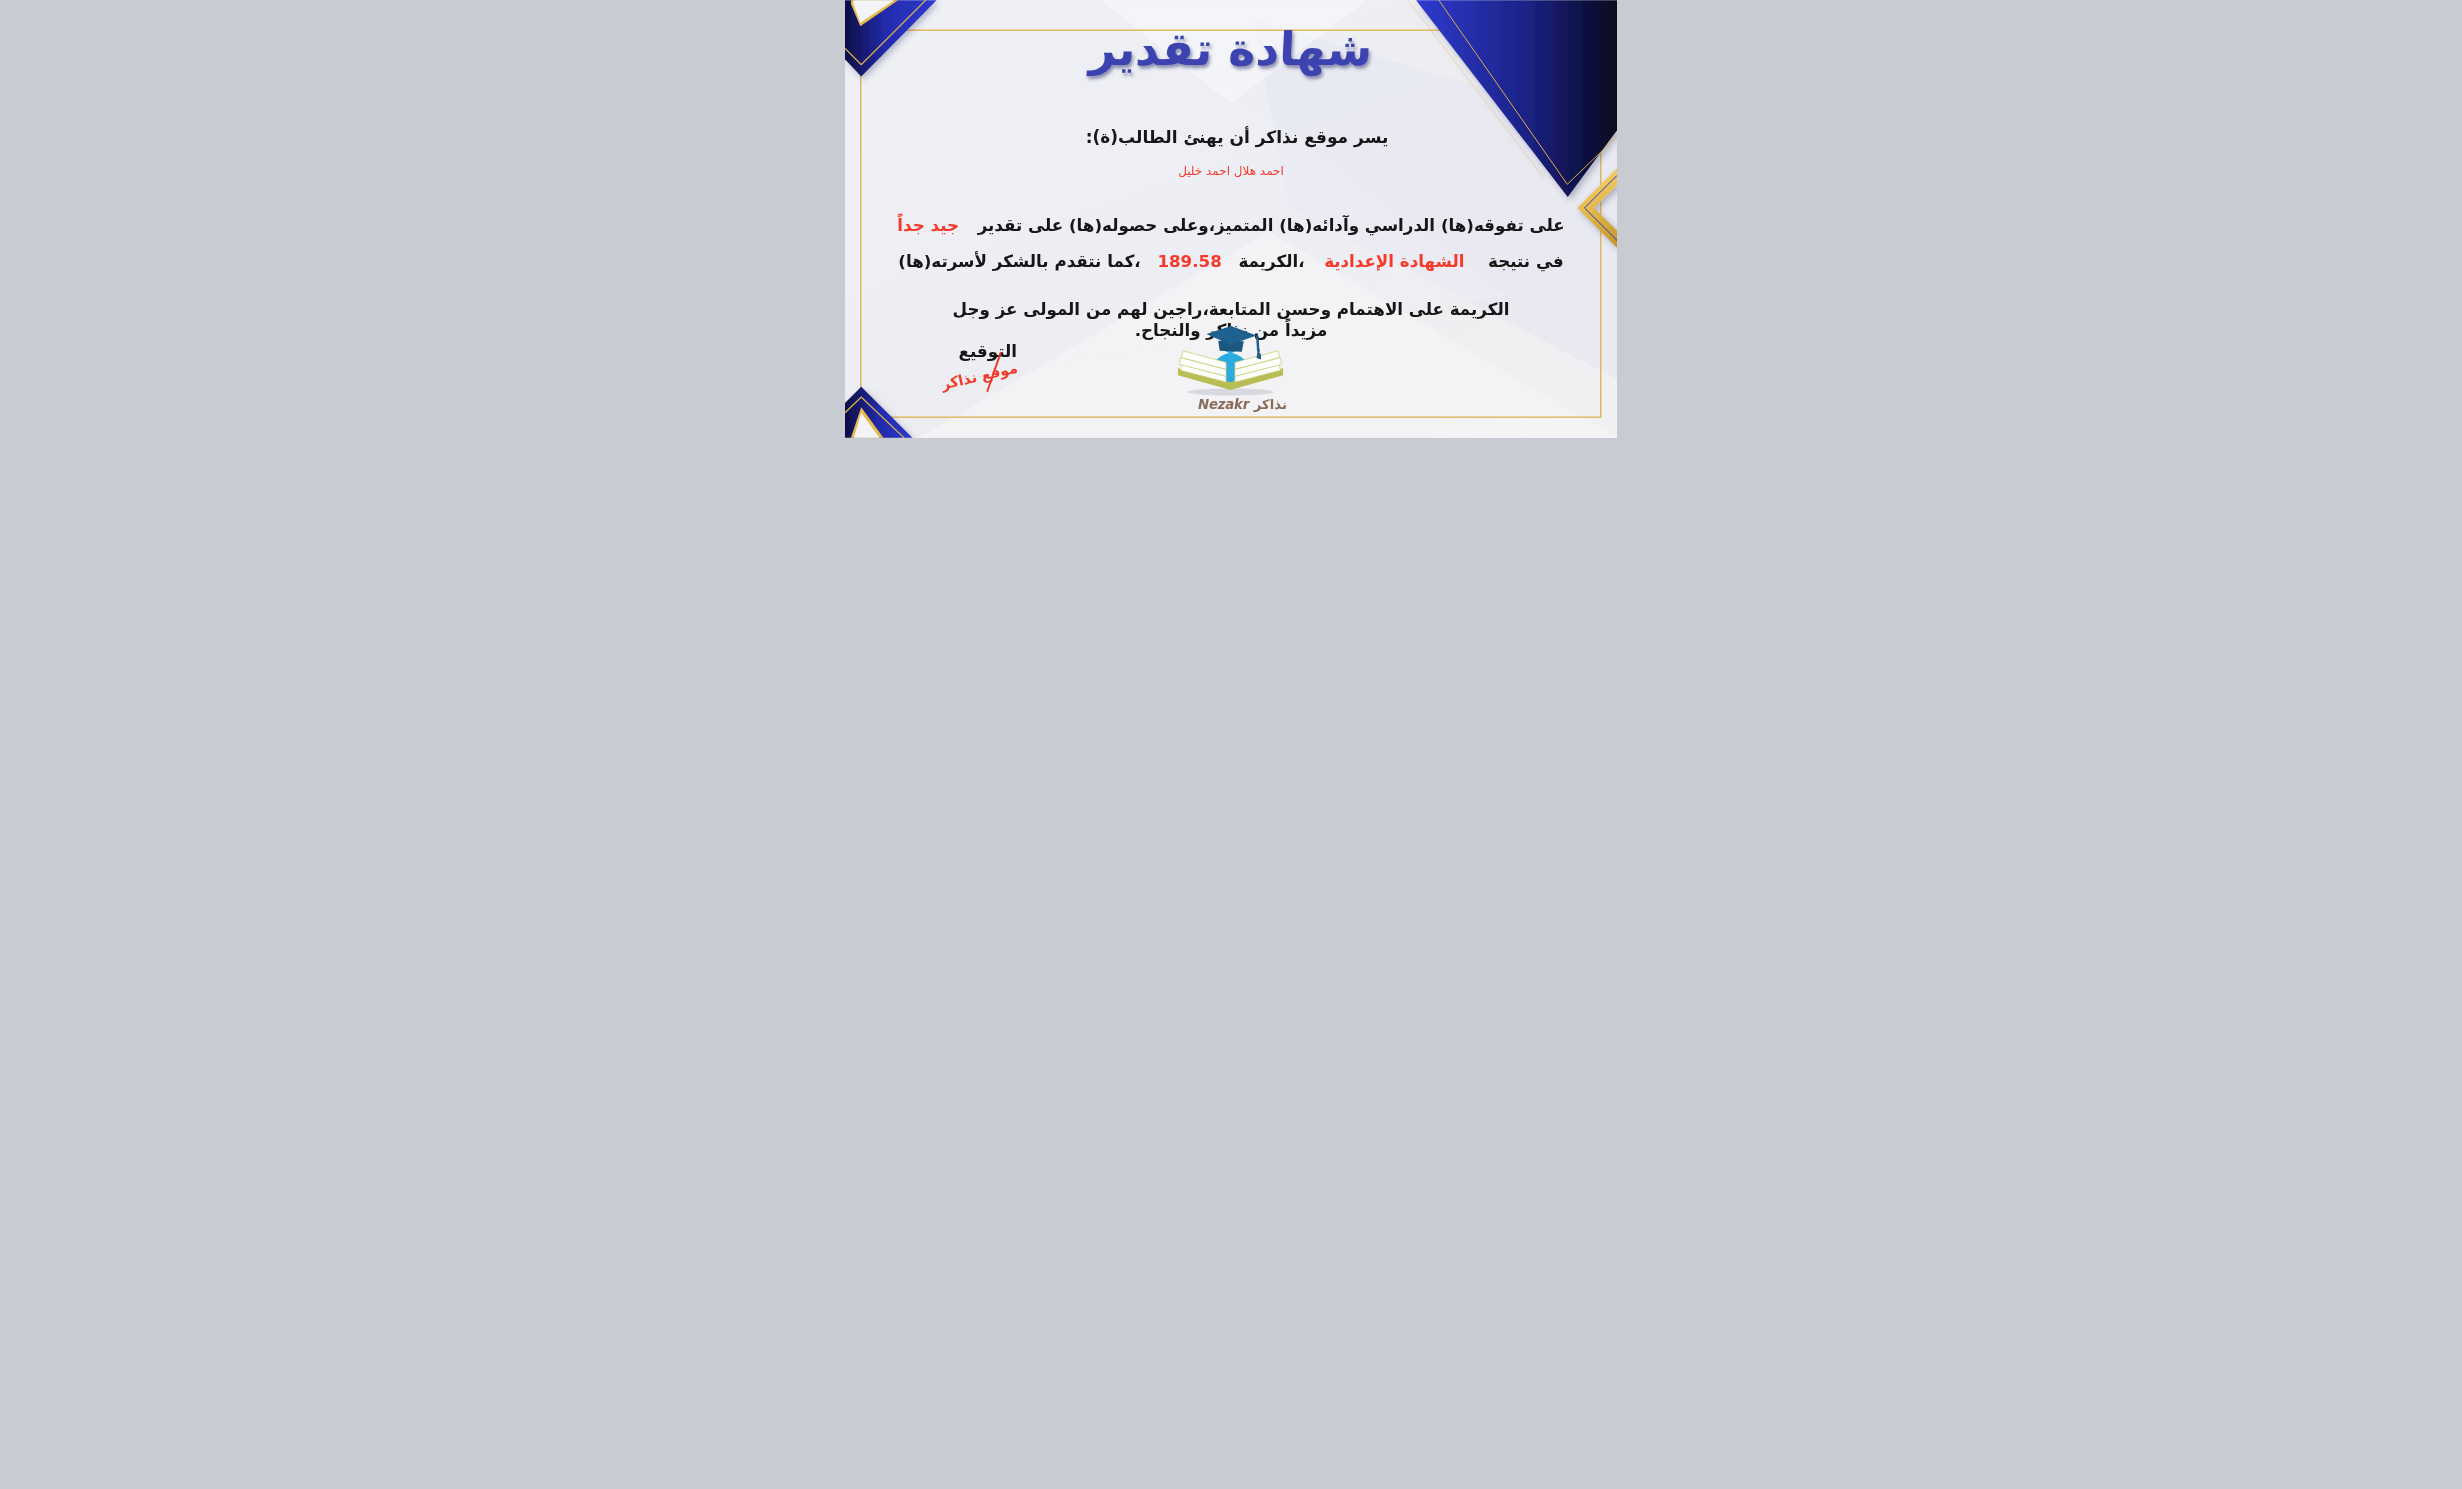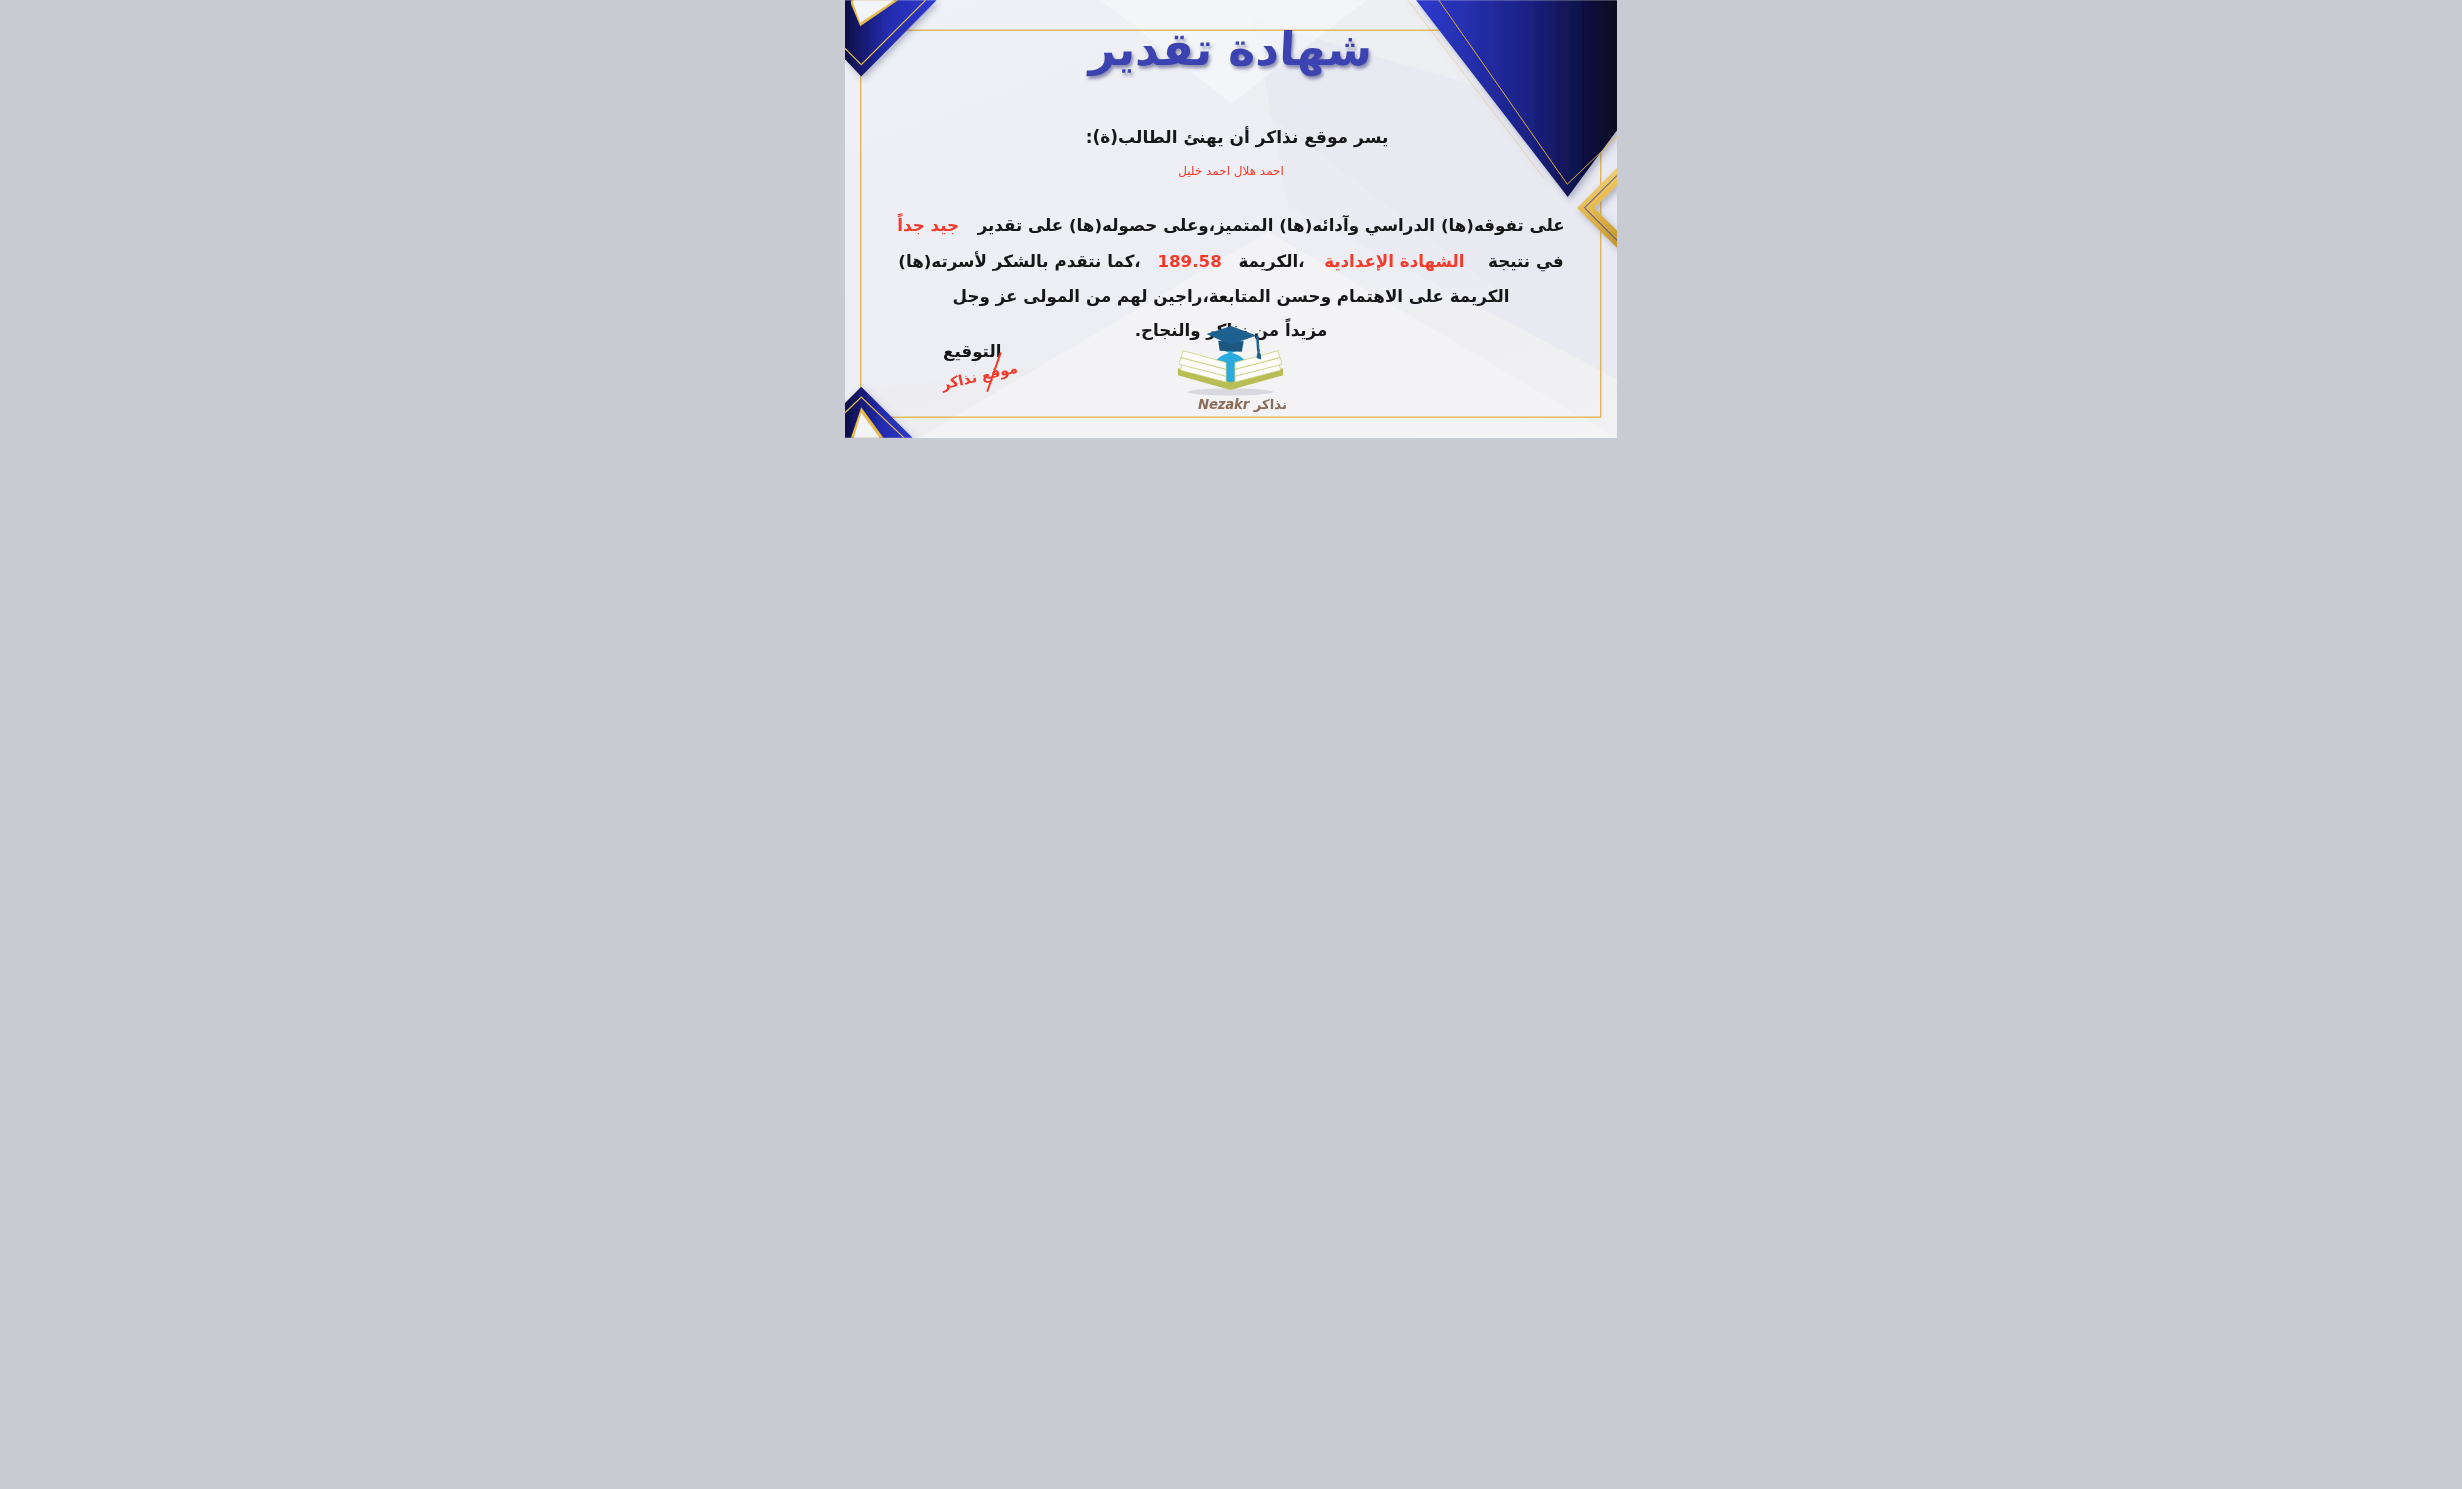--- a/index.html
+++ b/index.html
@@ -10,24 +10,24 @@
   .stage *{box-sizing:border-box;}
   svg.decor{position:absolute;left:0;top:0;}
   .txt{position:absolute;left:0;right:0;text-align:center;direction:rtl;white-space:nowrap;}
   .title{
     top:21.7px;font-size:46px;font-weight:bold;color:#3c43b0;
     text-shadow:2px 3.4px 3.4px rgba(45,50,110,.5);transform:skewX(-3deg);
   }
   .intro{top:127px;font-size:17px;font-weight:800;color:#171717;margin-left:12px;}
   .name{top:164px;font-size:12px;font-weight:400;color:#f43a2b;}
   .bodyline{font-size:16.7px;font-weight:700;color:#161616;margin-top:15px;}
-  .l1{top:200px;} .l2{top:236px;} .l3{top:271px;} .l4{top:305px;}
+  .l1{top:200px;} .l2{top:236px;} .l3{top:284px;} .l4{top:305px;}
   .red{color:#f43a2b;}
   .sp{display:inline-block;height:0.5px;}
-  .sig-label{position:absolute;left:98px;top:341px;width:74px;text-align:left;
+  .sig-label{position:absolute;left:98px;top:341px;width:74px;text-align:right;
     font-size:16.7px;font-weight:800;color:#141414;direction:rtl;white-space:nowrap;}
   .sig-script{position:absolute;left:90px;top:368px;width:89px;text-align:center;
     font-size:14.3px;font-weight:600;color:#ee3b2c;direction:rtl;white-space:nowrap;
     transform:rotate(-13deg);}
   .sig-stroke{position:absolute;left:148px;top:351px;width:1.5px;height:42px;
     background:#ee3b2c;border-radius:1px;transform:rotate(19deg);}
   .logo{position:absolute;left:329px;top:325px;width:113px;text-align:right;}
   .brand{margin-top:-2px;direction:rtl;font-size:13.3px;font-weight:800;color:#8a6d58;
     white-space:nowrap;}
   .brand .latin{font-style:italic;letter-spacing:-0.2px;padding-left:1px;}

